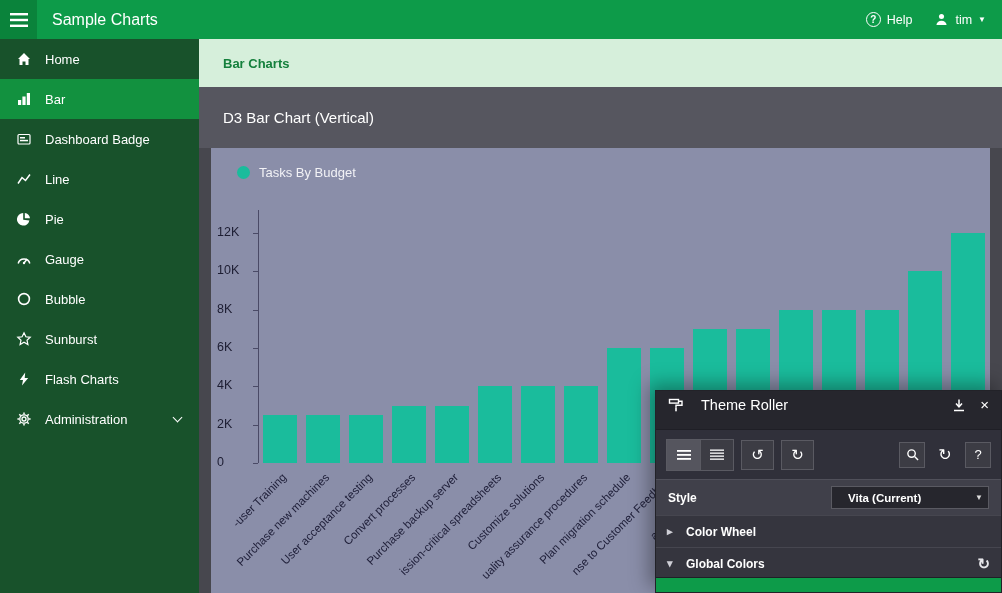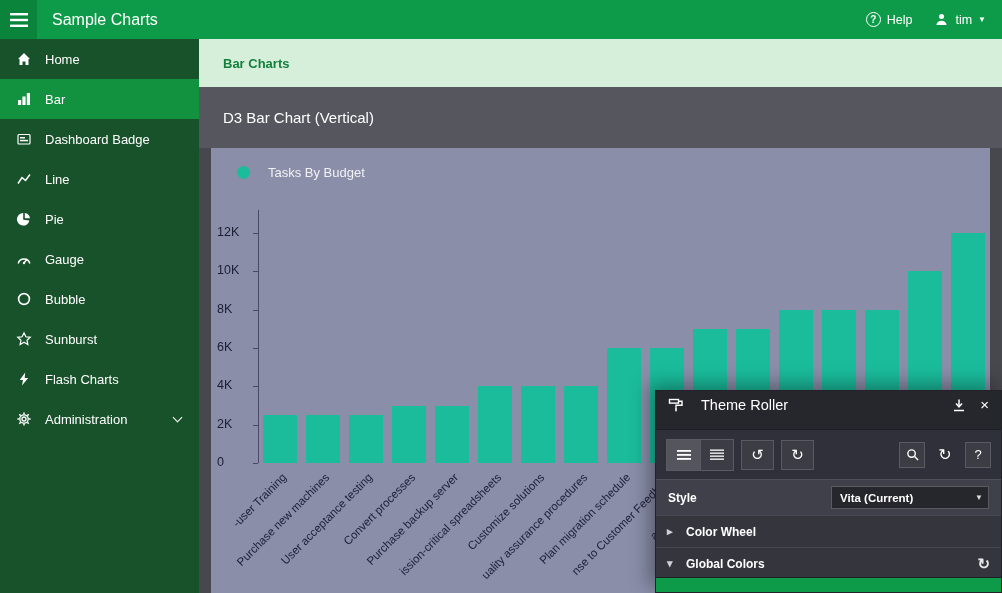--- a/index.html
+++ b/index.html
@@ -23,21 +23,21 @@
 
   
   .breadcrumb { position:absolute; left:199px; top:39px; width:803px; height:48px; background:#d6efdb; display:flex; align-items:center; padding-left:24px; font-size:13px; font-weight:bold; color:#15803d; z-index:10; }
 
   
   .main { position:absolute; left:199px; top:87px; width:803px; height:506px; background:#47474e; overflow:hidden; z-index:5; }
   .panel-band { position:absolute; left:0; top:0; width:803px; height:61px; background:#56565f; }
   .panel-title { position:absolute; left:24px; top:22px; font-size:15px; color:#fff; }
 
   .chart { position:absolute; left:12px; top:61px; width:779px; height:470px; background:#8a8ea9; overflow:hidden; }
-  .legend { position:absolute; left:26px; top:17px; display:flex; align-items:center; gap:18px; }
+  .legend { position:absolute; left:26px; top:17px; display:flex; align-items:center; gap:9px; }
   .ldot { width:13px; height:13px; border-radius:50%; background:#1abc9c; }
   .ltext { font-size:13px; color:#f2f2f6; }
   .yline { position:absolute; left:47px; top:62px; width:1px; height:253px; background:#4a4a66; }
   .ytick-label { position:absolute; width:34px; left:6px; text-align:left; font-size:12.5px; color:#1d1d32; }
   .ytick-mark { position:absolute; left:42px; width:5px; height:1px; background:#4a4a66; }
   .bar { position:absolute; }
   .xlabel { position:absolute; width:150px; text-align:right; font-size:11.5px; color:#20203a; white-space:nowrap; transform:rotate(-45deg); transform-origin:100% 0%; }
 
   
   .troller { position:absolute; left:655px; top:390px; width:347px; height:203px; background:#30303a; z-index:40; box-shadow:-6px -6px 18px rgba(0,0,0,.35); border:1px solid #222228; color:#fff; }
@@ -50,21 +50,21 @@
   .tbtn { height:30px; min-width:33px; background:#3c3c44; border:1px solid #5a5a62; color:#fff; display:flex; align-items:center; justify-content:center; cursor:pointer; font-size:15px; }
   .btn-group .tbtn { border:none; }
   .btn-group .tbtn + .tbtn { border-left:1px solid #5a5a62; }
   .tbtn.pressed { background:#55555e; }
   .tspacer { flex:1; }
   .tbtn.small { height:26px; min-width:26px; font-size:13px; }
   .tbtn.noborder { background:transparent; border:none; font-size:16px; }
   .tr-style-row { height:36px; background:#40404a; border-top:1px solid #50505a; display:flex; align-items:center; padding:0 12px; }
   .tr-style-label { font-size:12px; font-weight:bold; }
   .tr-select { margin-left:auto; width:158px; height:23px; background:#26262d; border:1px solid #5a5a62; display:flex; align-items:center; font-size:11.5px; font-weight:bold; cursor:pointer; }
-  .tr-select .sel-text { padding-left:8px; flex:1; }
+  .tr-select .sel-text { padding-left:16px; flex:1; }
   .tr-select .sel-caret { width:18px; text-align:center; font-size:8px; color:#ddd; }
   .tr-section { height:32px; background:#35353e; border-top:1px solid #46464f; display:flex; align-items:center; padding:0 11px; gap:9px; font-size:12px; font-weight:bold; cursor:pointer; }
   .sec-chev { font-size:11px; color:#cfcfd6; width:10px; }
   .sec-refresh { margin-left:auto; font-size:15px; color:#e6e6ea; cursor:pointer; }
   .tr-footer { position:absolute; left:0; right:0; bottom:0; height:15px; background:#0d9b49; border-top:1px solid #1f1f26; }
 
   svg { display:block; }
 </style>
 </head>
 <body>

